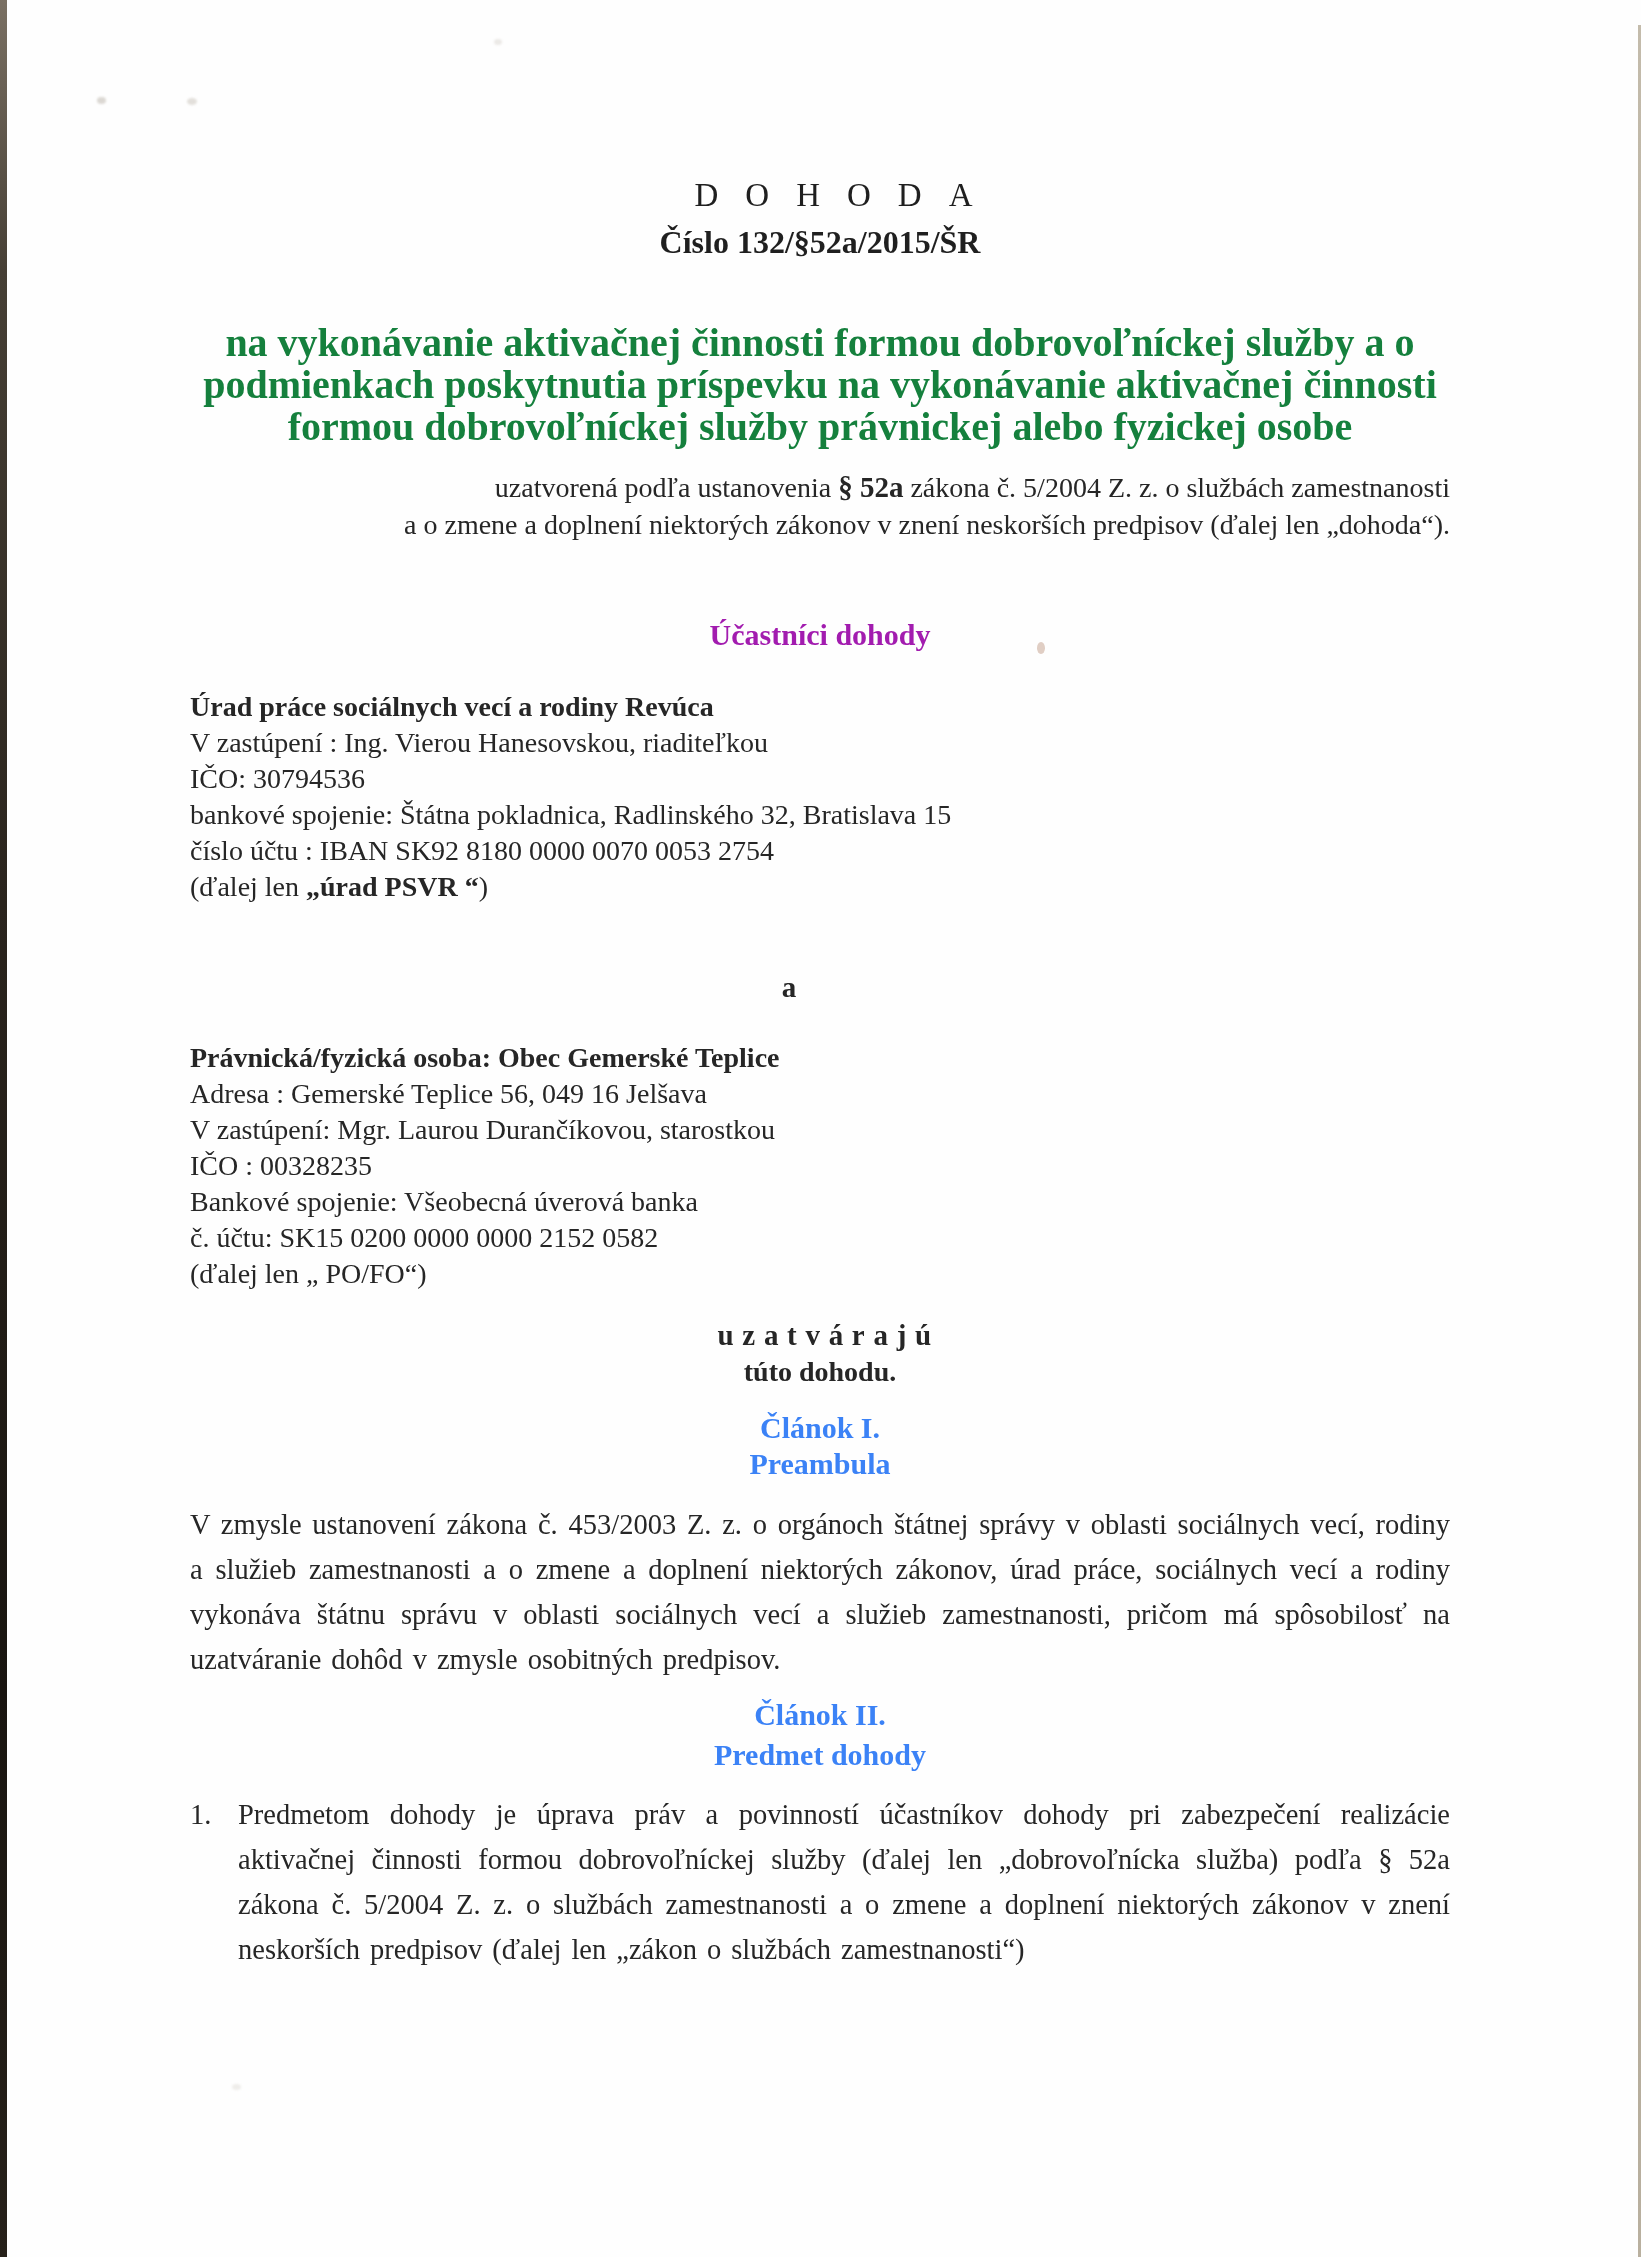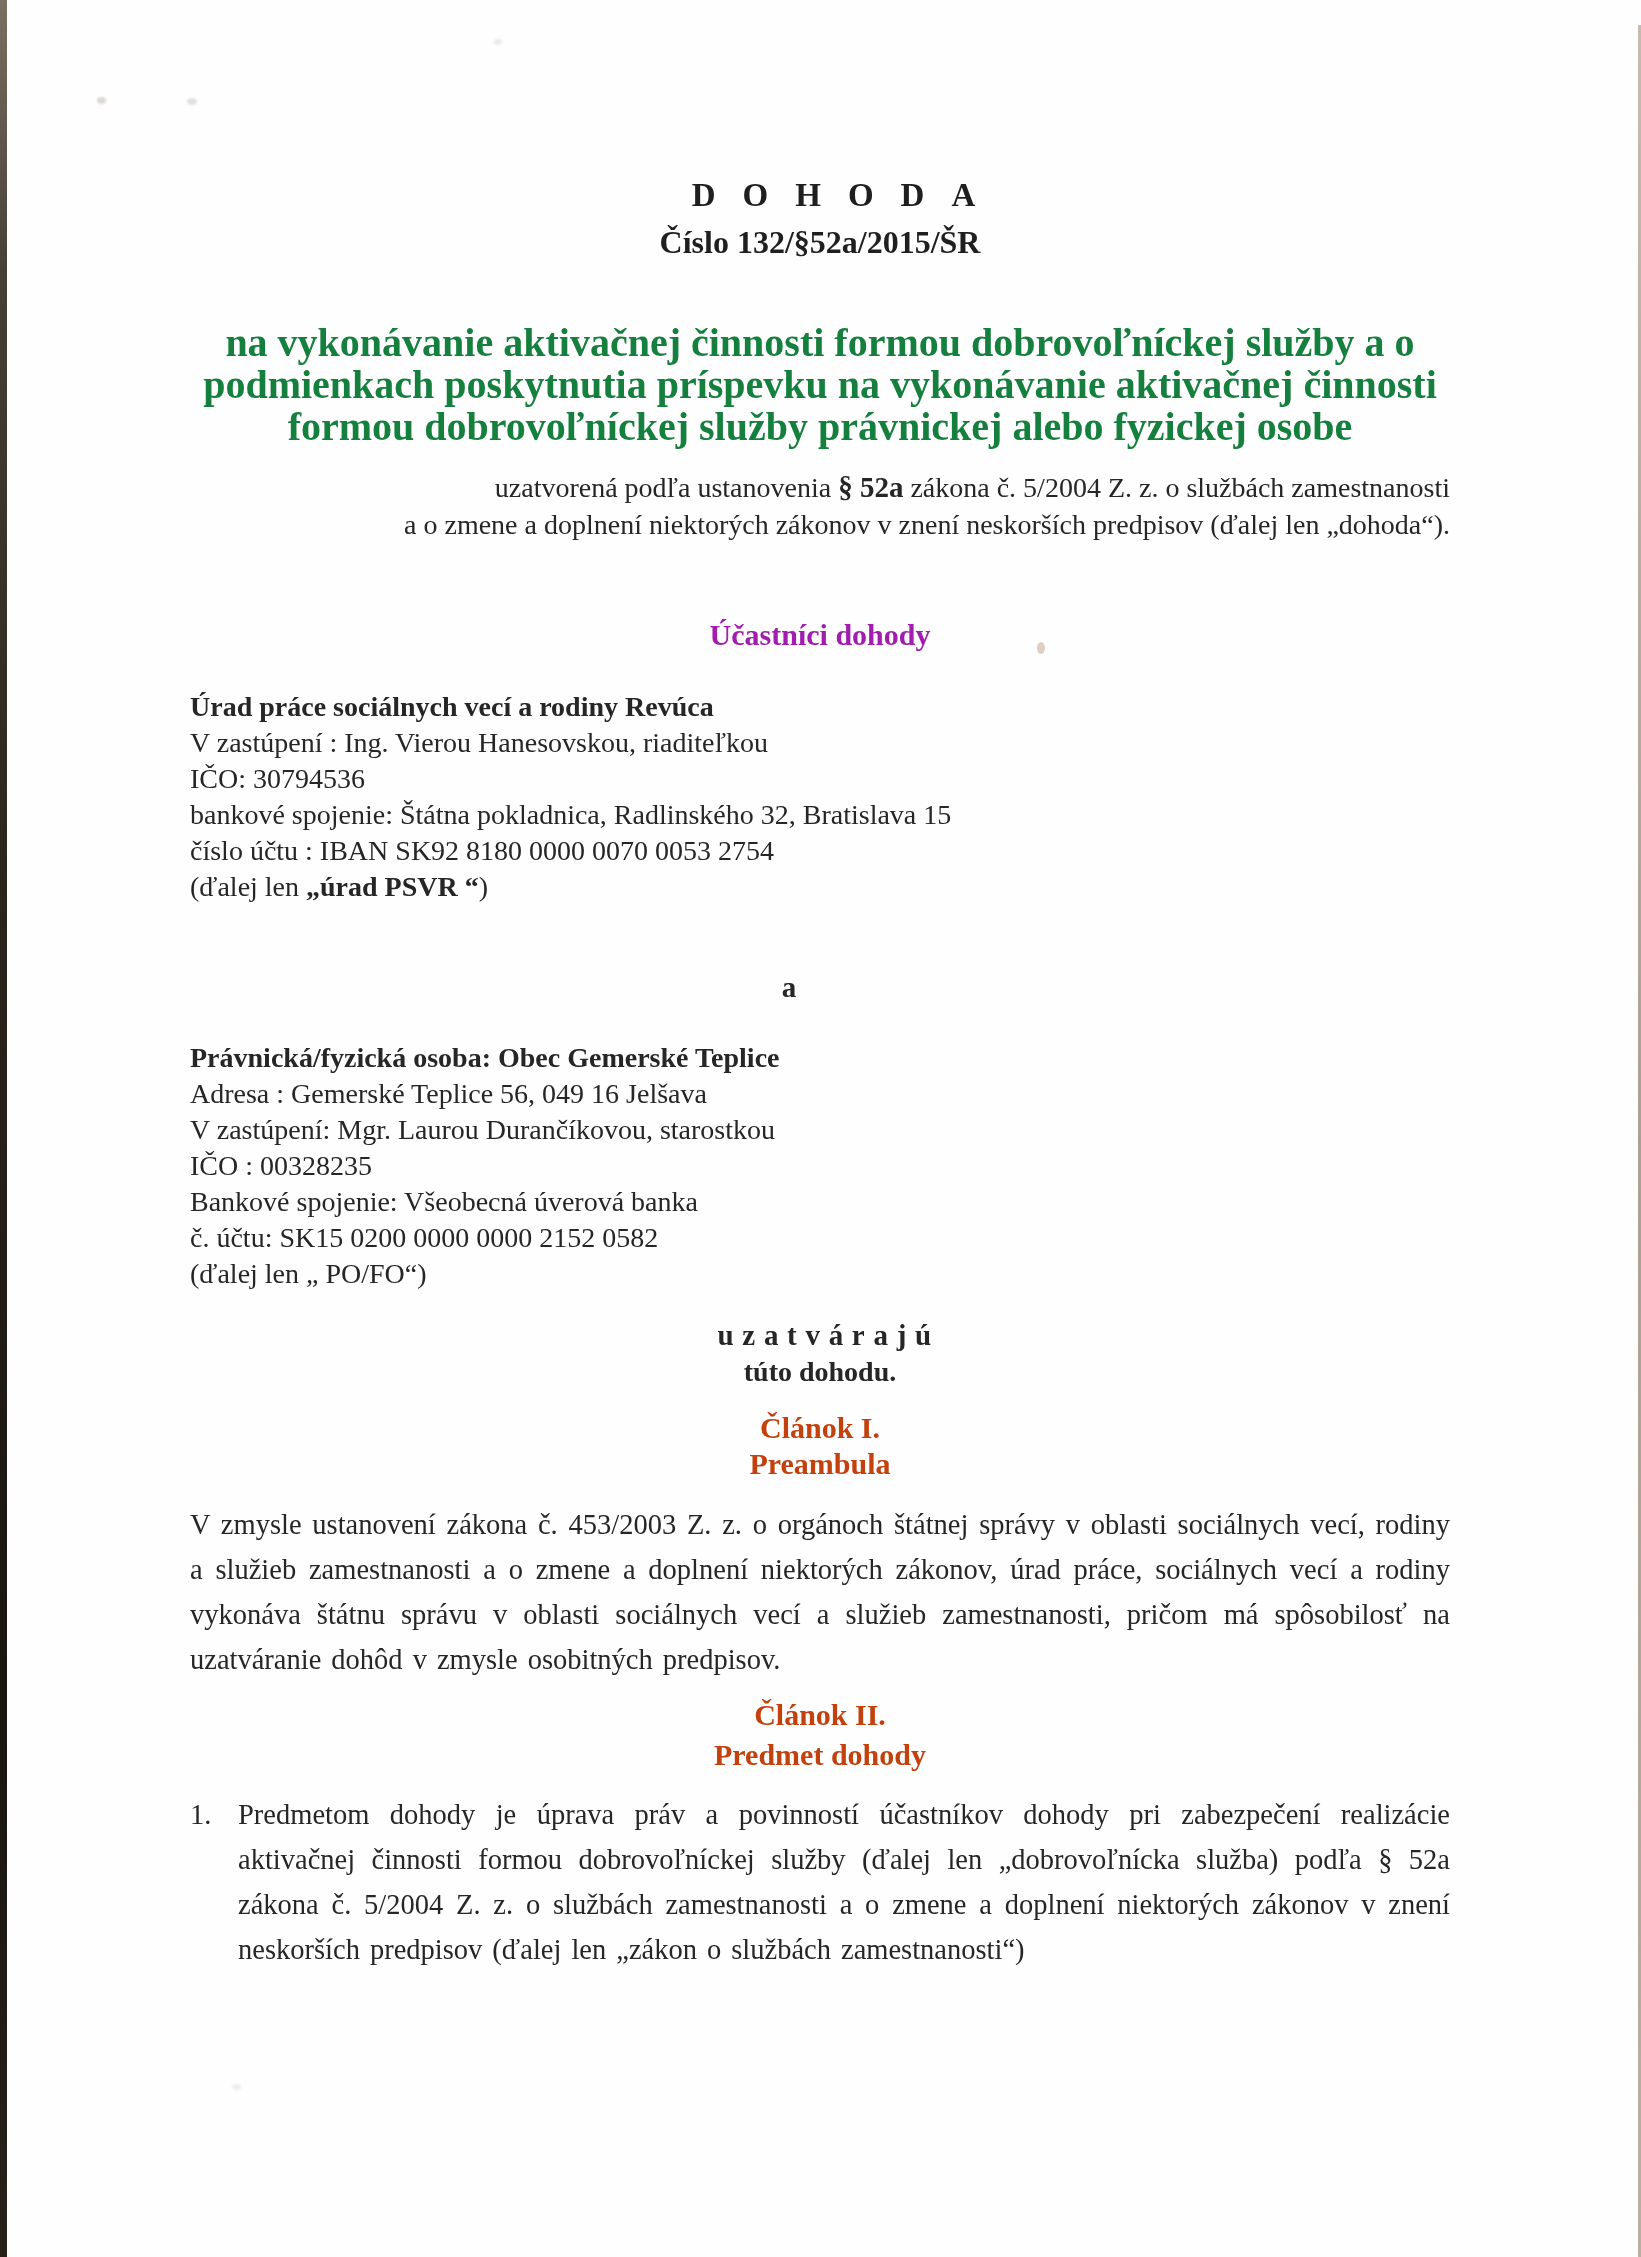--- a/index.html
+++ b/index.html
@@ -27,21 +27,21 @@
   .speck.s3{left:1037px;top:642px;width:7.7px;height:11.6px;background:#c9a896;opacity:.55;filter:blur(0.5px);}
   .speck.s4{left:494px;top:39px;width:7.7px;height:5.8px;background:#cfcac2;opacity:.4;filter:blur(1px);}
   .speck.s5{left:232px;top:2084px;width:8.7px;height:5.8px;background:#d2cdc5;opacity:.35;filter:blur(1px);}
 
   .content{position:absolute;left:190px;top:0;width:1260px;}
 
   .abs{position:absolute;left:0;width:1260px;}
 
   .doc-title{
     top:177px;text-align:center;
-    font-weight:bold;font-size:33px;letter-spacing:27px;
+    font-weight:normal;font-size:33px;letter-spacing:27px;
     padding-left:27px; 
     color:#1f1f1f;
   }
   .doc-number{
     top:224px;text-align:center;
     font-weight:bold;font-size:32px;color:#1f1f1f;
   }
   .subject{
     top:322px;text-align:center;
     font-weight:bold;font-size:40px;line-height:42px;color:#15803d;
@@ -65,21 +65,21 @@
     transform:translateX(-31px);
   }
   .conclude{
     top:1319px;text-align:center;
     font-weight:bold;font-size:29px;letter-spacing:8.7px;padding-left:8.7px;
   }
   .conclude-sub{
     top:1356px;text-align:center;font-size:28px;font-weight:bold;
   }
   .art-heading{
-    text-align:center;font-weight:bold;font-size:30px;color:#c2410c;
+    text-align:center;font-weight:bold;font-size:30px;color:#3b82f6;
   }
   .art1-h{top:1411px;}
   .art1-s{top:1447px;}
   .art1-body{
     top:1502px;text-align:justify;
     font-size:28.5px;line-height:45px;word-spacing:2.9px;
   }
   .art2-h{top:1698px;}
   .art2-s{top:1738px;}
   .item1{

